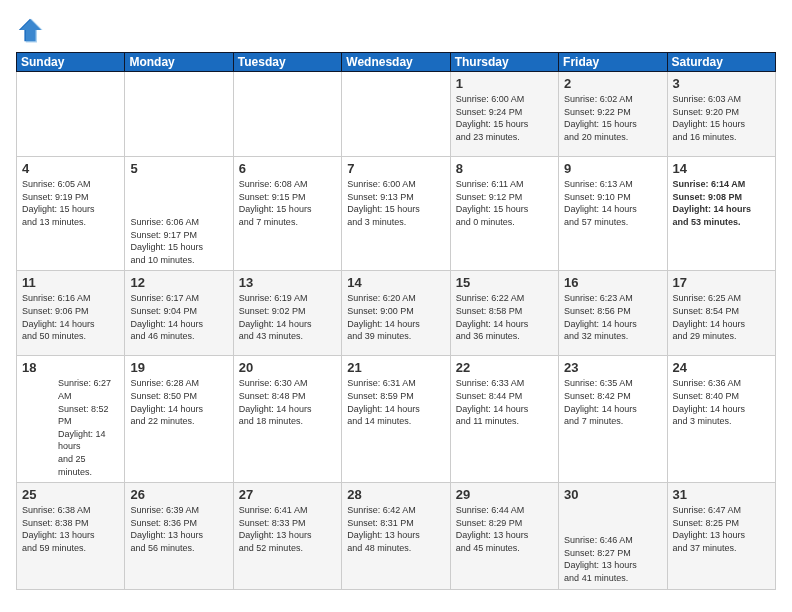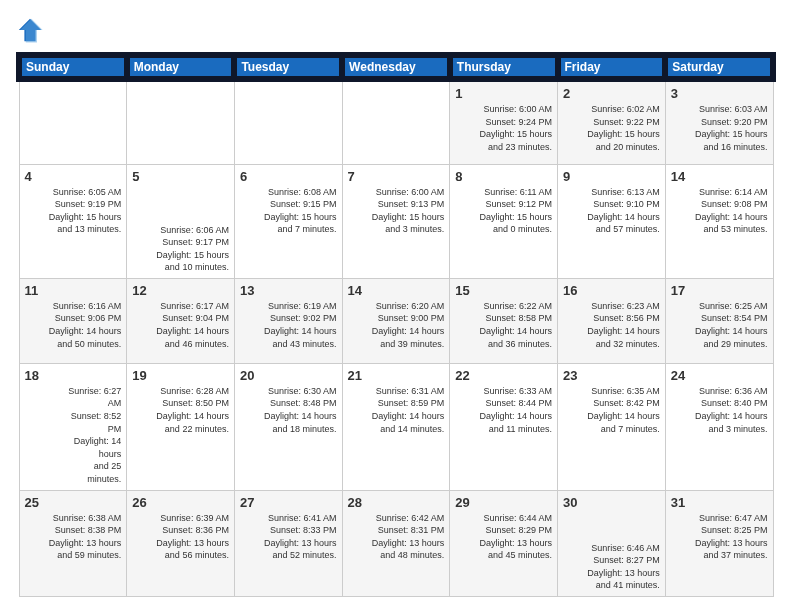--- a/index.html
+++ b/index.html
@@ -52,21 +52,21 @@
       border-collapse: collapse;
       table-layout: fixed;
     }
     thead tr th {
       background-color: #1a6bbf;
       color: #fff;
       font-size: 12px;
       font-weight: bold;
       padding: 2px 4px;
       text-align: left;
-      border: 6px solid #0f172a;
+      border: 1px solid #0f172a;
     }
     tbody tr td {
       vertical-align: top;
       border: 1px solid #ccc;
       padding: 4px 5px;
       font-size: 9.5px;
       color: #333;
       height: 85px;
       background: #fff;
     }
@@ -77,21 +77,20 @@
       font-size: 13px;
       font-weight: bold;
       color: #333;
       display: block;
       margin-bottom: 2px;
     }
     .day-info {
       font-size: 9px;
       line-height: 1.4;
       color: #333;
-      text-align: right;
     }
     .empty-cell {
       background: #fff !important;
     }
   </style>
 </head>
 <body>
 
 <div class="header">
   <div class="logo">
@@ -188,21 +187,21 @@
         </td>
         <td>
           <span class="day-number">9</span>
           <div class="day-info" style="white-space: pre-line;">Sunrise: 6:13 AM
 Sunset: 9:10 PM
 Daylight: 14 hours
 and 57 minutes.</div>
         </td>
         <td>
           <span class="day-number">14</span>
-          <div class="day-info" style="white-space: pre-line;">Sunrise: 6:14 AM
+          <div class="day-info" style="white-space: pre-line; font-weight: bold;">Sunrise: 6:14 AM
 Sunset: 9:08 PM
 Daylight: 14 hours
 and 53 minutes.</div>
         </td>
       </tr>
       <tr>
         <td>
           <span class="day-number">11</span>
           <div class="day-info" style="white-space: pre-line;">Sunrise: 6:16 AM
 Sunset: 9:06 PM

